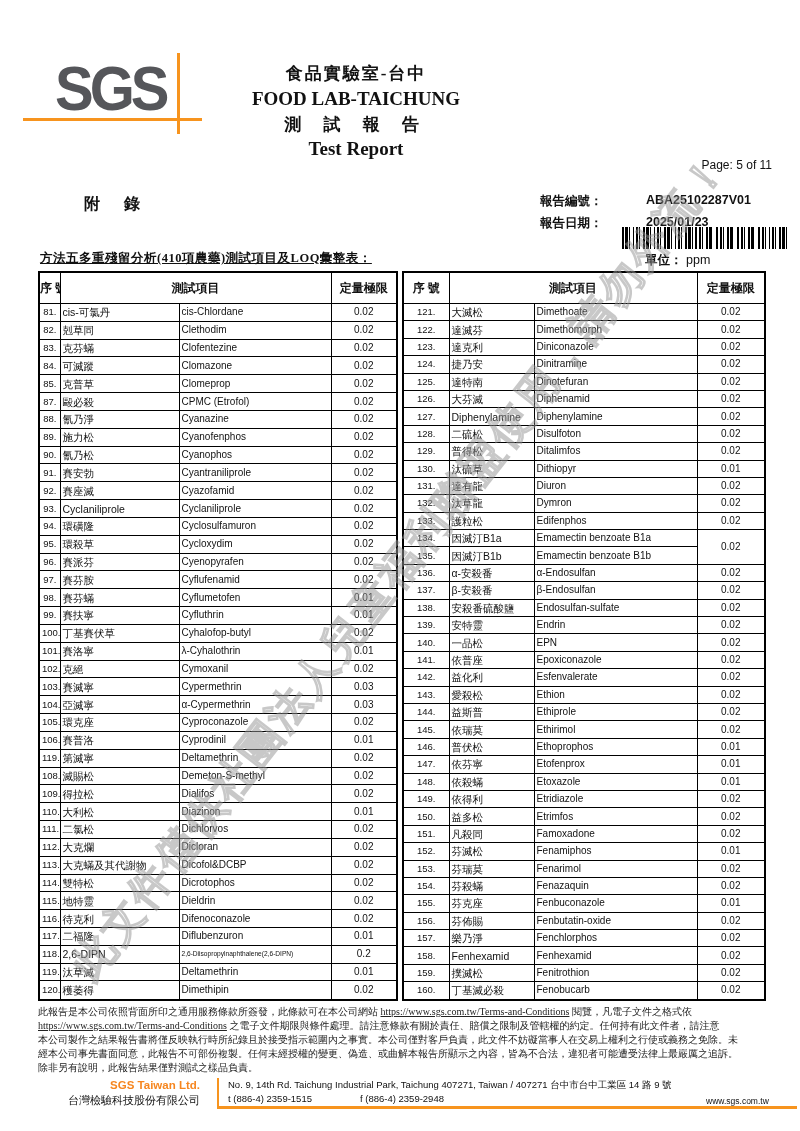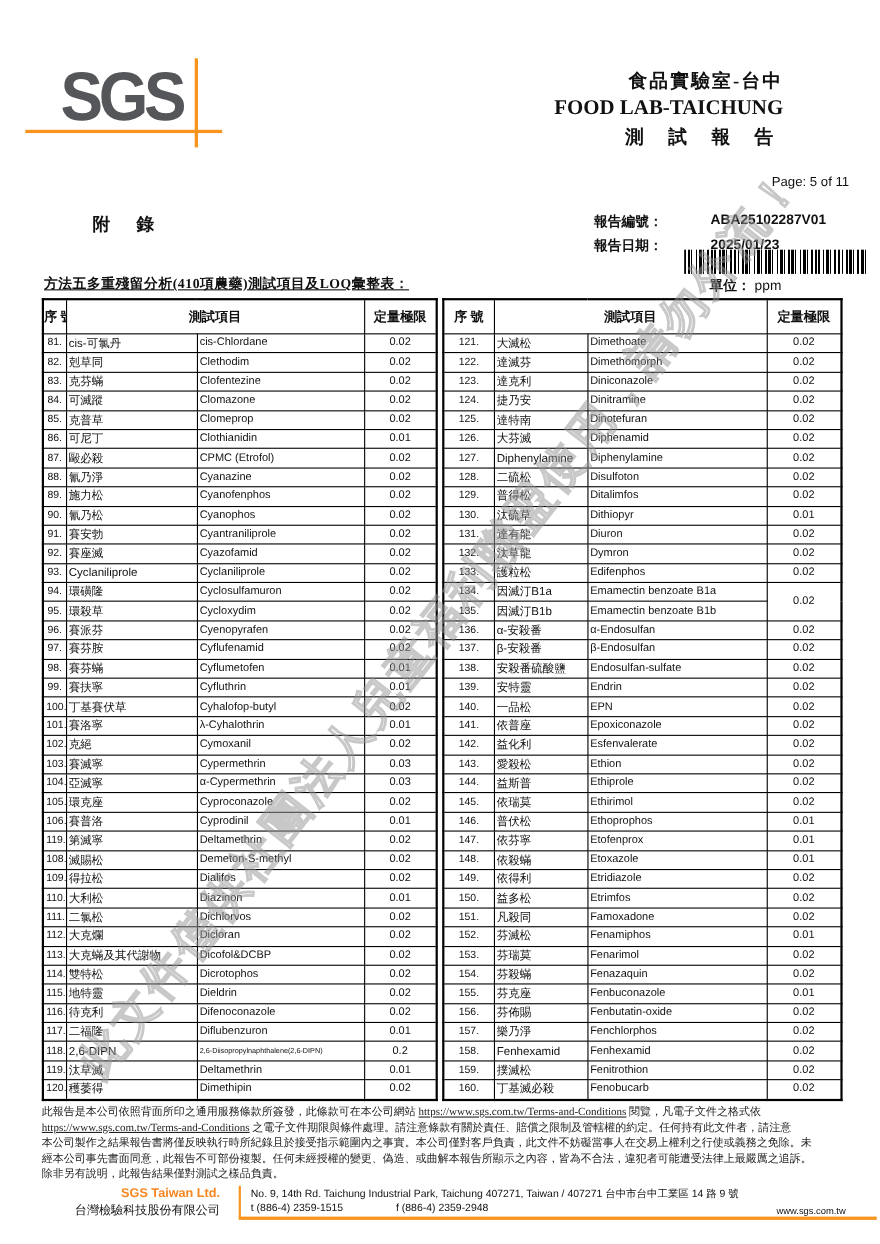--- a/index.html
+++ b/index.html
@@ -10,21 +10,21 @@
     transform:rotate(-52deg);font-size:42px;font-weight:700;letter-spacing:3px;
     font-family:"Liberation Serif",serif;color:rgba(255,255,255,0.04);
     -webkit-text-stroke:1.3px rgba(145,145,145,0.50);z-index:30;pointer-events:none;white-space:nowrap;}
   
   .logo-text{position:absolute;left:55px;top:52px;font-size:58px;font-weight:900;
     letter-spacing:-4px;color:#55565a;transform:scaleY(1.08);transform-origin:top left;
     font-family:"Liberation Sans",sans-serif;}
   .logo-vline{position:absolute;left:177px;top:53px;width:3px;height:81px;background:#F7941E;}
   .logo-hline{position:absolute;left:23px;top:118px;width:179px;height:3px;background:#F7941E;}
   
-  .title-blk{position:absolute;left:0;top:62px;width:712px;text-align:right;}
+  .title-blk{position:absolute;left:0;top:62px;width:712px;text-align:center;}
   .t-zh1{font-family:"Liberation Serif",serif;font-weight:700;font-size:17px;letter-spacing:2px;}
   .t-en1{font-family:"Liberation Serif",serif;font-weight:700;font-size:19px;margin-top:3px;}
   .t-zh2{font-family:"Liberation Serif",serif;font-weight:700;font-size:17px;letter-spacing:9px;margin-top:3px;}
   .t-en2{font-family:"Liberation Serif",serif;font-weight:700;font-size:19px;margin-top:2px;}
   .page-info{position:absolute;right:28px;top:158px;font-size:12px;}
   .appendix{position:absolute;left:84px;top:194px;font-family:"Liberation Serif",serif;
     font-weight:700;font-size:16px;letter-spacing:10px;}
   .rf-label{position:absolute;left:540px;font-family:"Liberation Serif",serif;font-weight:700;font-size:12.5px;}
   .rf-value{position:absolute;left:630px;font-weight:700;font-size:12.5px;margin-left:16px;}
   .barcode{position:absolute;left:622px;top:227px;width:168px;height:22px;
@@ -71,20 +71,21 @@
   <div class="watermark">此文件僅供社團法人兒童福利聯盟使用，請勿外流！</div>
 
   <div class="logo-text">SGS</div>
   <div class="logo-vline"></div>
   <div class="logo-hline"></div>
 
   <div class="title-blk">
     <div class="t-zh1">食品實驗室-台中</div>
     <div class="t-en1">FOOD LAB-TAICHUNG</div>
     <div class="t-zh2">測 試 報 告</div>
+    <div class="t-en2">Test Report</div>
   </div>
   <div class="page-info">Page: 5 of 11</div>
 
   <div class="appendix">附  錄</div>
 
   <div class="rf-label" style="top:193px;">報告編號：</div>
   <div class="rf-value" style="top:193px;">ABA25102287V01</div>
   <div class="rf-label" style="top:215px;">報告日期：</div>
   <div class="rf-value" style="top:215px;">2025/01/23</div>
   <div class="barcode"></div>
@@ -134,26 +135,20 @@
             <td class="no-c">84.</td>
             <td class="zh-c">可滅蹤</td>
             <td class="en-c">Clomazone</td>
             <td class="loq-c">0.02</td>
           </tr>
           <tr>
             <td class="no-c">85.</td>
             <td class="zh-c">克普草</td>
             <td class="en-c">Clomeprop</td>
             <td class="loq-c">0.02</td>
-          </tr>
-          <tr>
-            <td class="no-c">86.</td>
-            <td class="zh-c">可尼丁</td>
-            <td class="en-c">Clothianidin</td>
-            <td class="loq-c">0.01</td>
           </tr>
           <tr>
             <td class="no-c">87.</td>
             <td class="zh-c">毆必殺</td>
             <td class="en-c">CPMC (Etrofol)</td>
             <td class="loq-c">0.02</td>
           </tr>
           <tr>
             <td class="no-c">88.</td>
             <td class="zh-c">氰乃淨</td>

